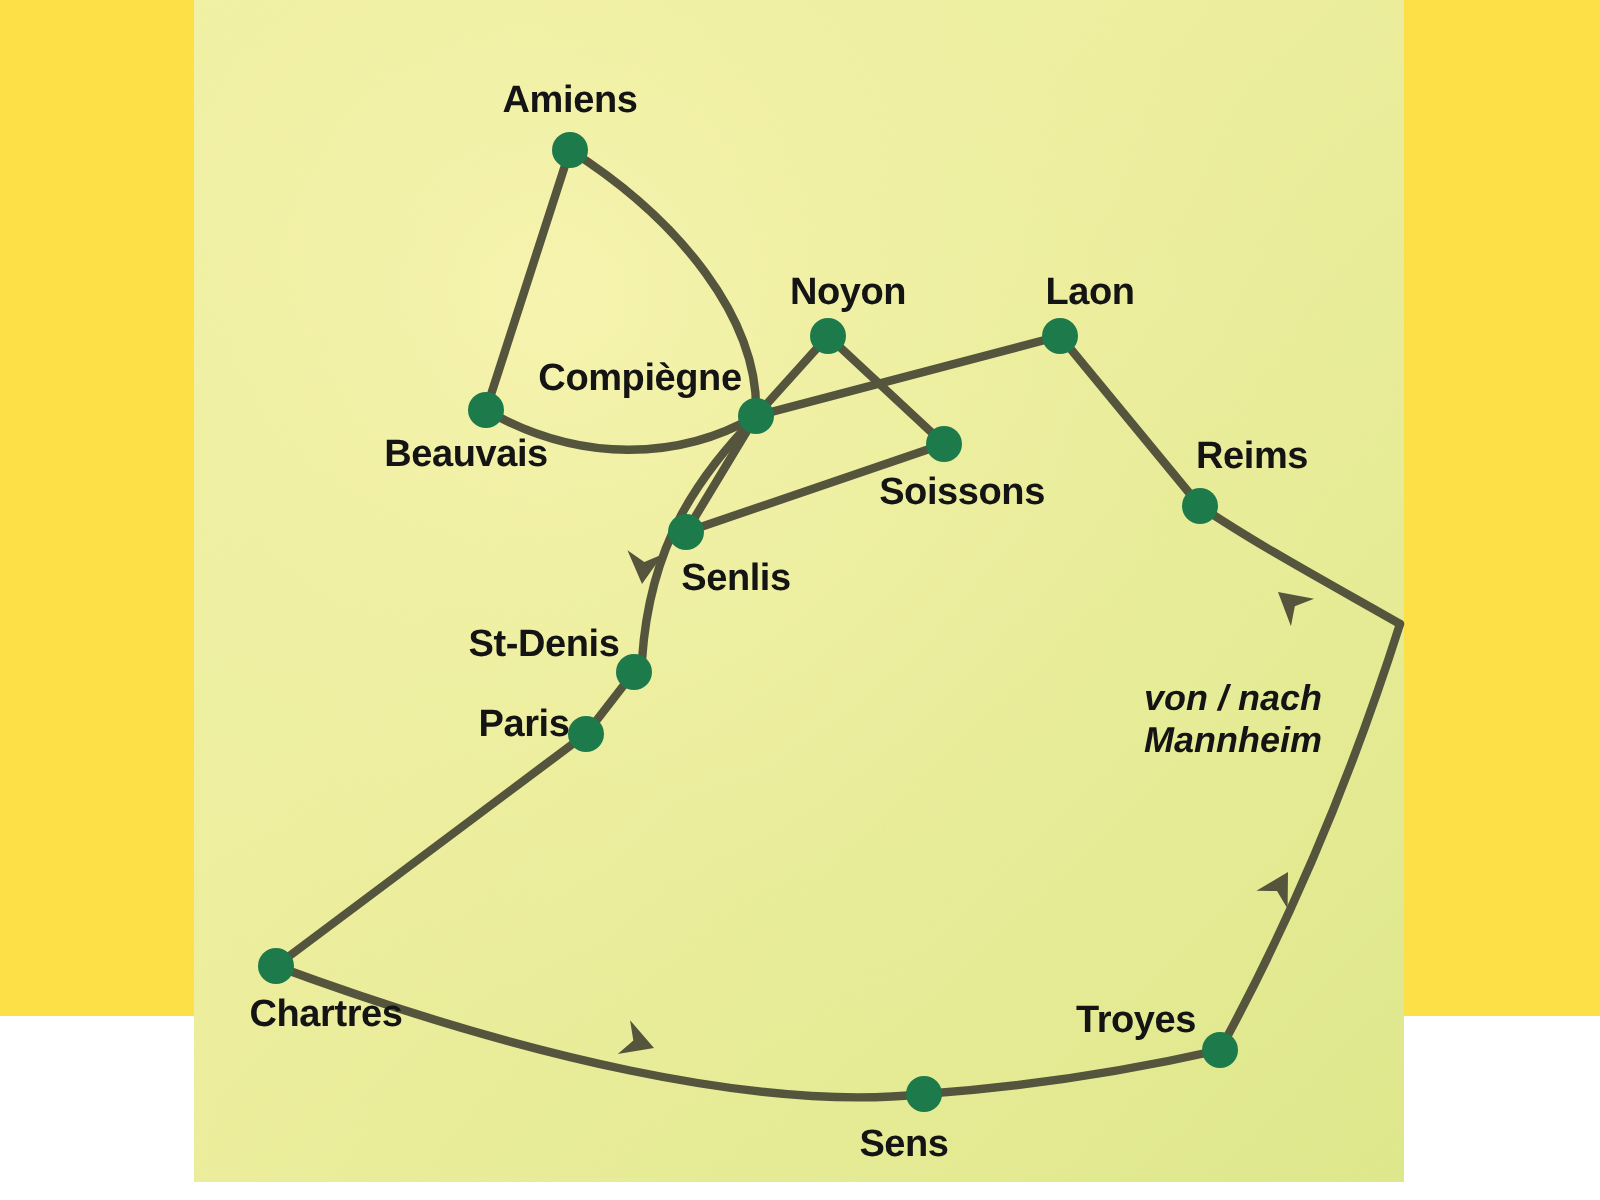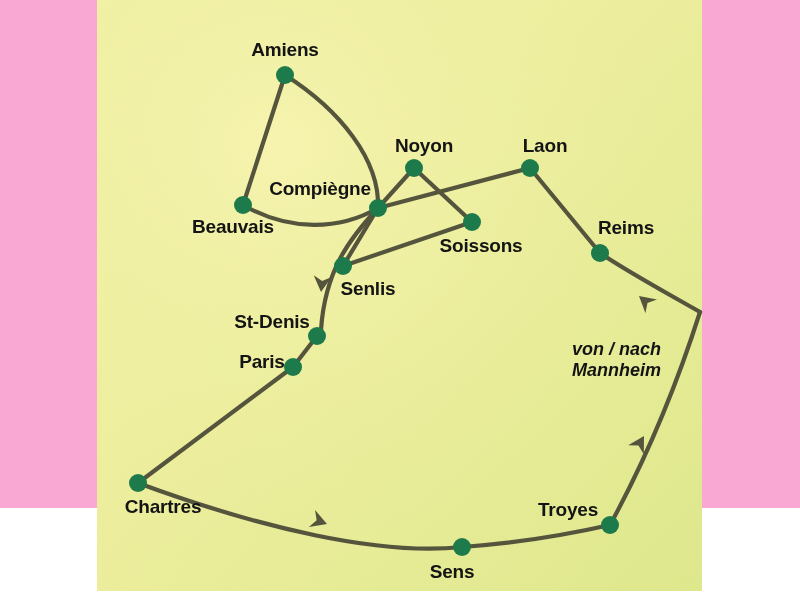--- a/index.html
+++ b/index.html
@@ -10,21 +10,21 @@
   body {
     width: 800px;
     height: 600px;
     overflow: hidden;
     font-family: "Liberation Sans", sans-serif;
   }
   #map-root {
     position: relative;
     width: 800px;
     height: 508px;
-    background: #f9a8d4;
+    background: #fde047;
   }
   #map-svg {
     position: absolute;
     left: 0;
     top: 0;
     width: 800px;
     height: 600px;
     display: block;
   }
   .city-label {

